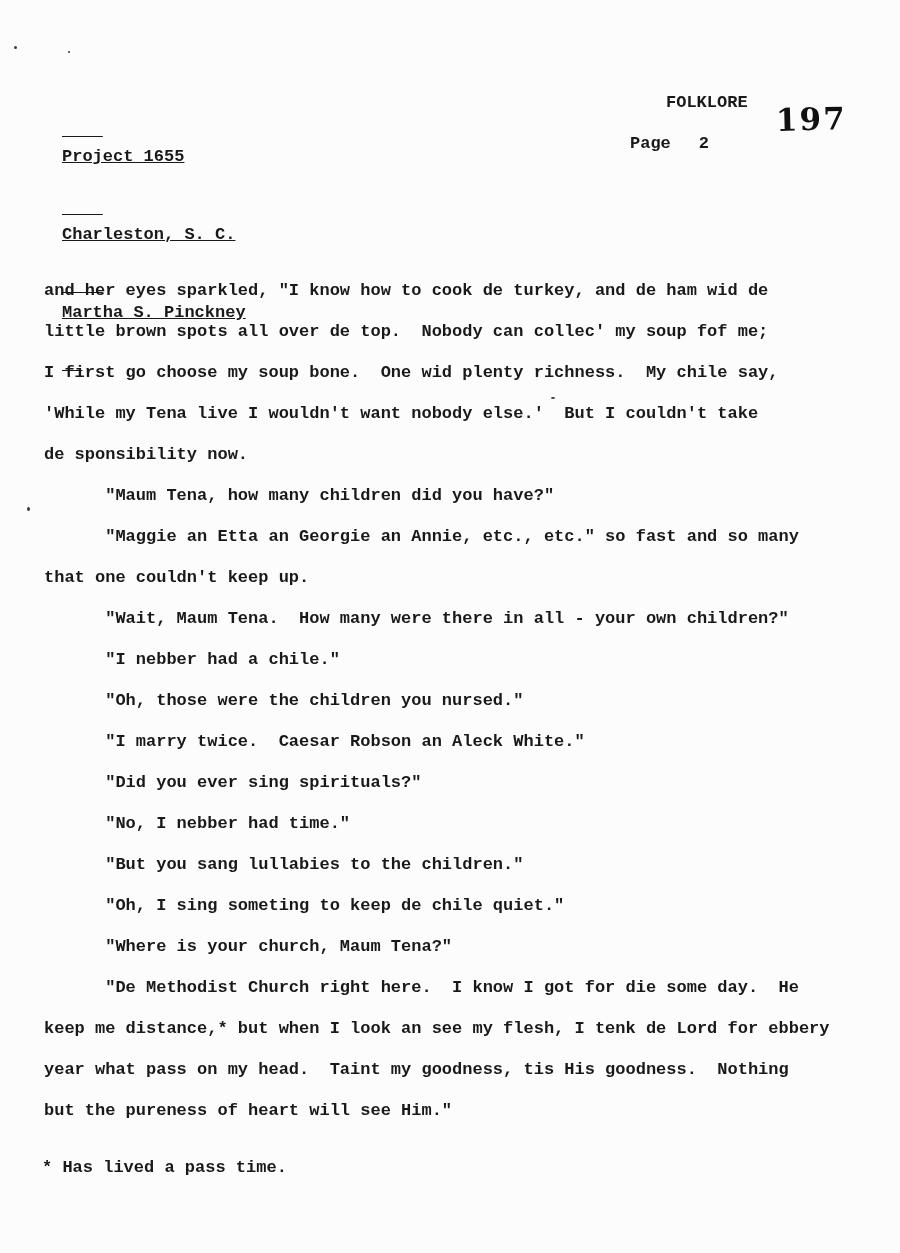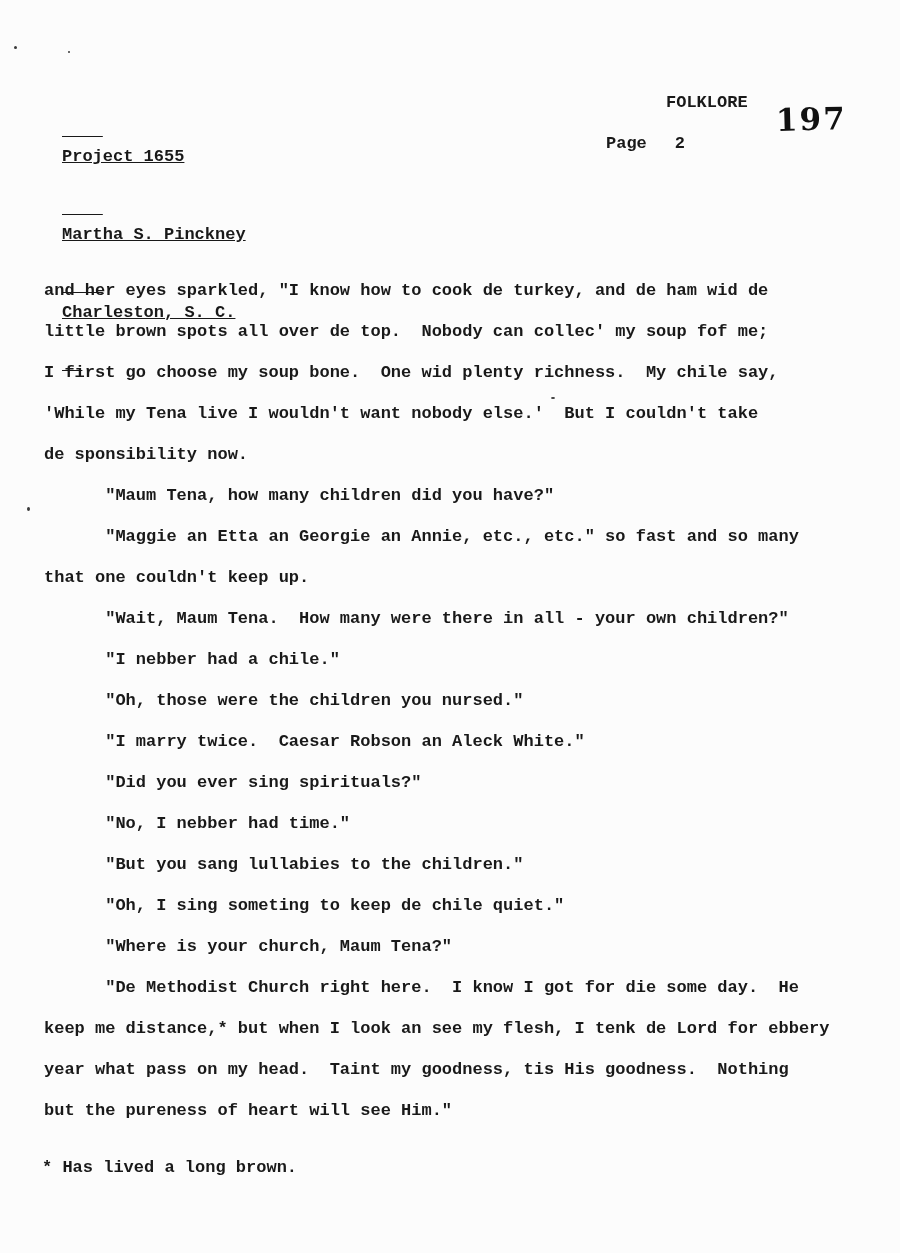--- a/index.html
+++ b/index.html
@@ -24,21 +24,21 @@
   }
   .header-category {
     position: absolute;
     left: 630px;
     top: 93px;
     font-size: 17px;
     margin-left: 36px;
   }
   .header-page {
     position: absolute;
-    left: 606px;
+    left: 630px;
     top: 134px;
     font-size: 17px;
     display: flex;
     gap: 28px;
   }
   .stamp {
     position: absolute;
     left: 776px;
     top: 101px;
     font-family: "DejaVu Serif", serif;
@@ -92,31 +92,31 @@
 
 <div class="page">
 
   <div class="speck s1"></div>
   <div class="speck s2"></div>
   <div class="speck s3"></div>
   <div class="speck s4"></div>
 
   <div class="header-left">
     <div>Project 1655</div>
+    <div>Charleston, S. C.</div>
     <div>Martha S. Pinckney</div>
-    <div>Charleston, S. C.</div>
   </div>
 
   <div class="header-category">FOLKLORE</div>
 
   <div class="header-page">
     <span>Page</span>
     <span>2</span>
   </div>
 
   <div class="stamp">197</div>
 
 
   <div class="body-text"><div class="line">and her eyes sparkled, "I know how to cook de turkey, and de ham wid de</div><div class="line">little brown spots all over de top.  Nobody can collec' my soup fof me;</div><div class="line">I first go choose my soup bone.  One wid plenty richness.  My chile say,</div><div class="line">'While my Tena live I wouldn't want nobody else.'  But I couldn't take</div><div class="line">de sponsibility now.</div><div class="line">      "Maum Tena, how many children did you have?"</div><div class="line">      "Maggie an Etta an Georgie an Annie, etc., etc." so fast and so many</div><div class="line">that one couldn't keep up.</div><div class="line">      "Wait, Maum Tena.  How many were there in all - your own children?"</div><div class="line">      "I nebber had a chile."</div><div class="line">      "Oh, those were the children you nursed."</div><div class="line">      "I marry twice.  Caesar Robson an Aleck White."</div><div class="line">      "Did you ever sing spirituals?"</div><div class="line">      "No, I nebber had time."</div><div class="line">      "But you sang lullabies to the children."</div><div class="line">      "Oh, I sing someting to keep de chile quiet."</div><div class="line">      "Where is your church, Maum Tena?"</div><div class="line">      "De Methodist Church right here.  I know I got for die some day.  He</div><div class="line">keep me distance,* but when I look an see my flesh, I tenk de Lord for ebbery</div><div class="line">year what pass on my head.  Taint my goodness, tis His goodness.  Nothing</div><div class="line">but the pureness of heart will see Him."</div></div>
 
-  <div class="footnote">* Has lived a long brown.</div>
+  <div class="footnote">* Has lived a pass time.</div>
 
 </div>
 
 </body></html>

